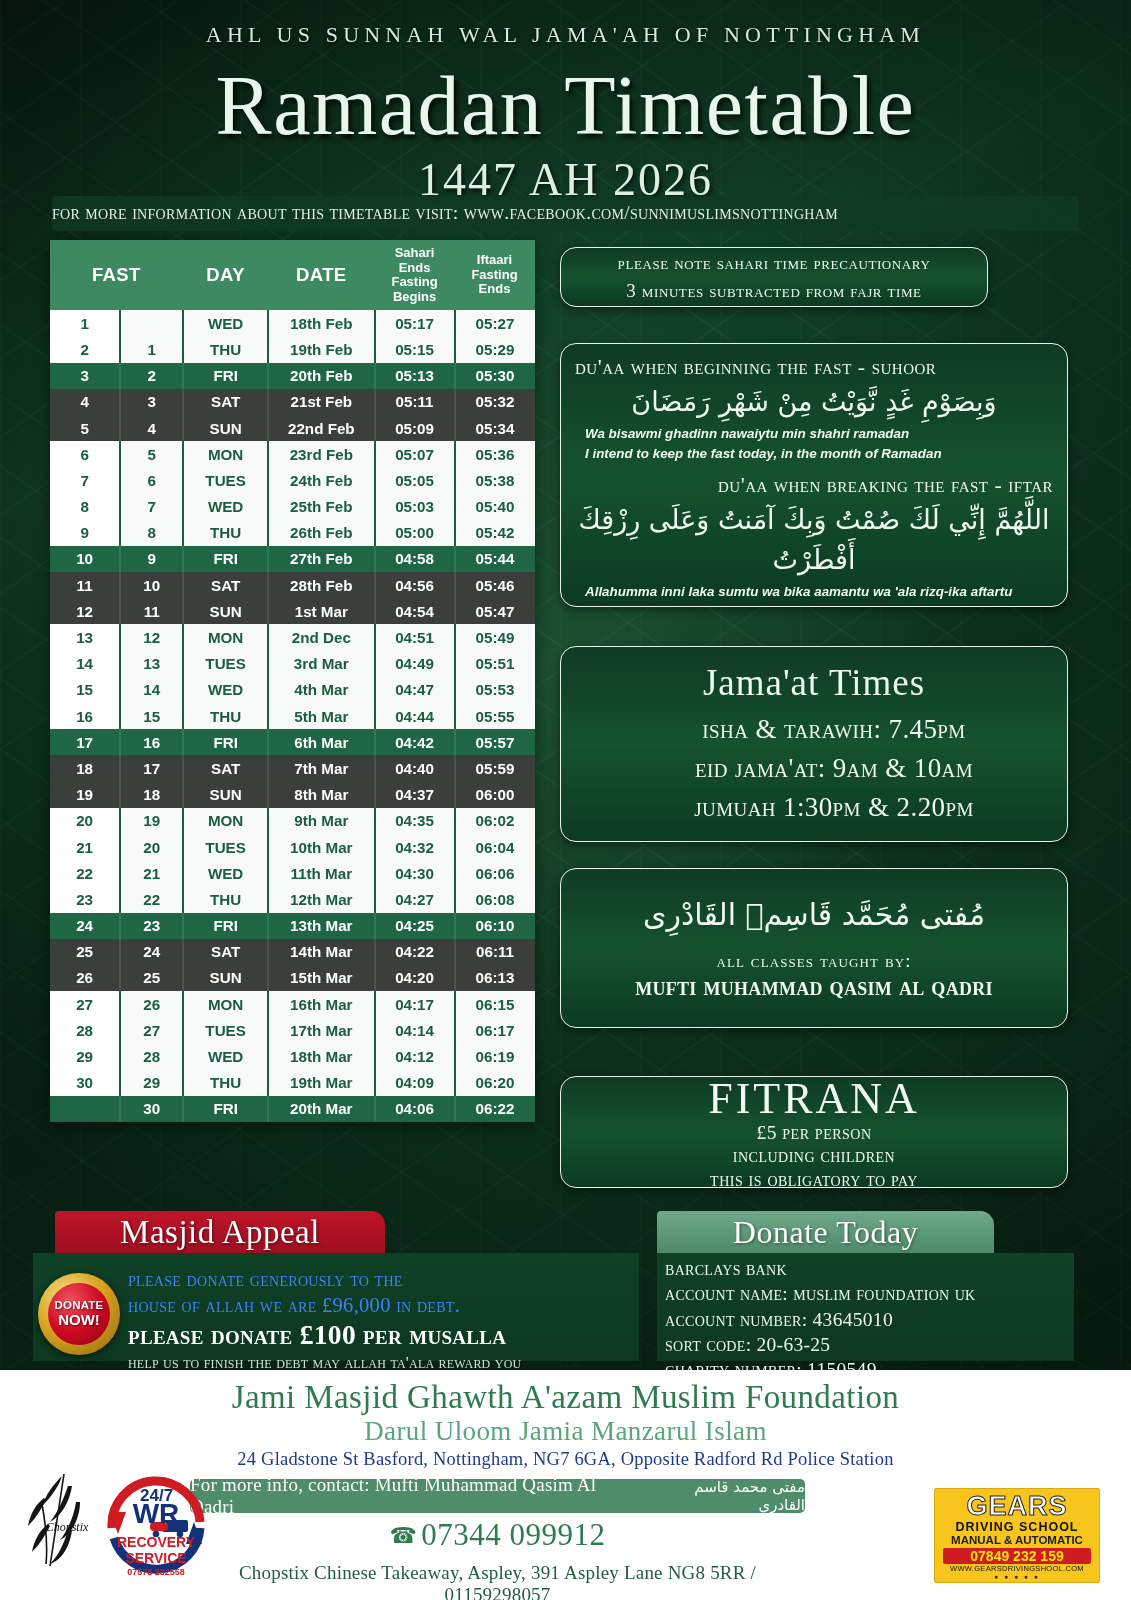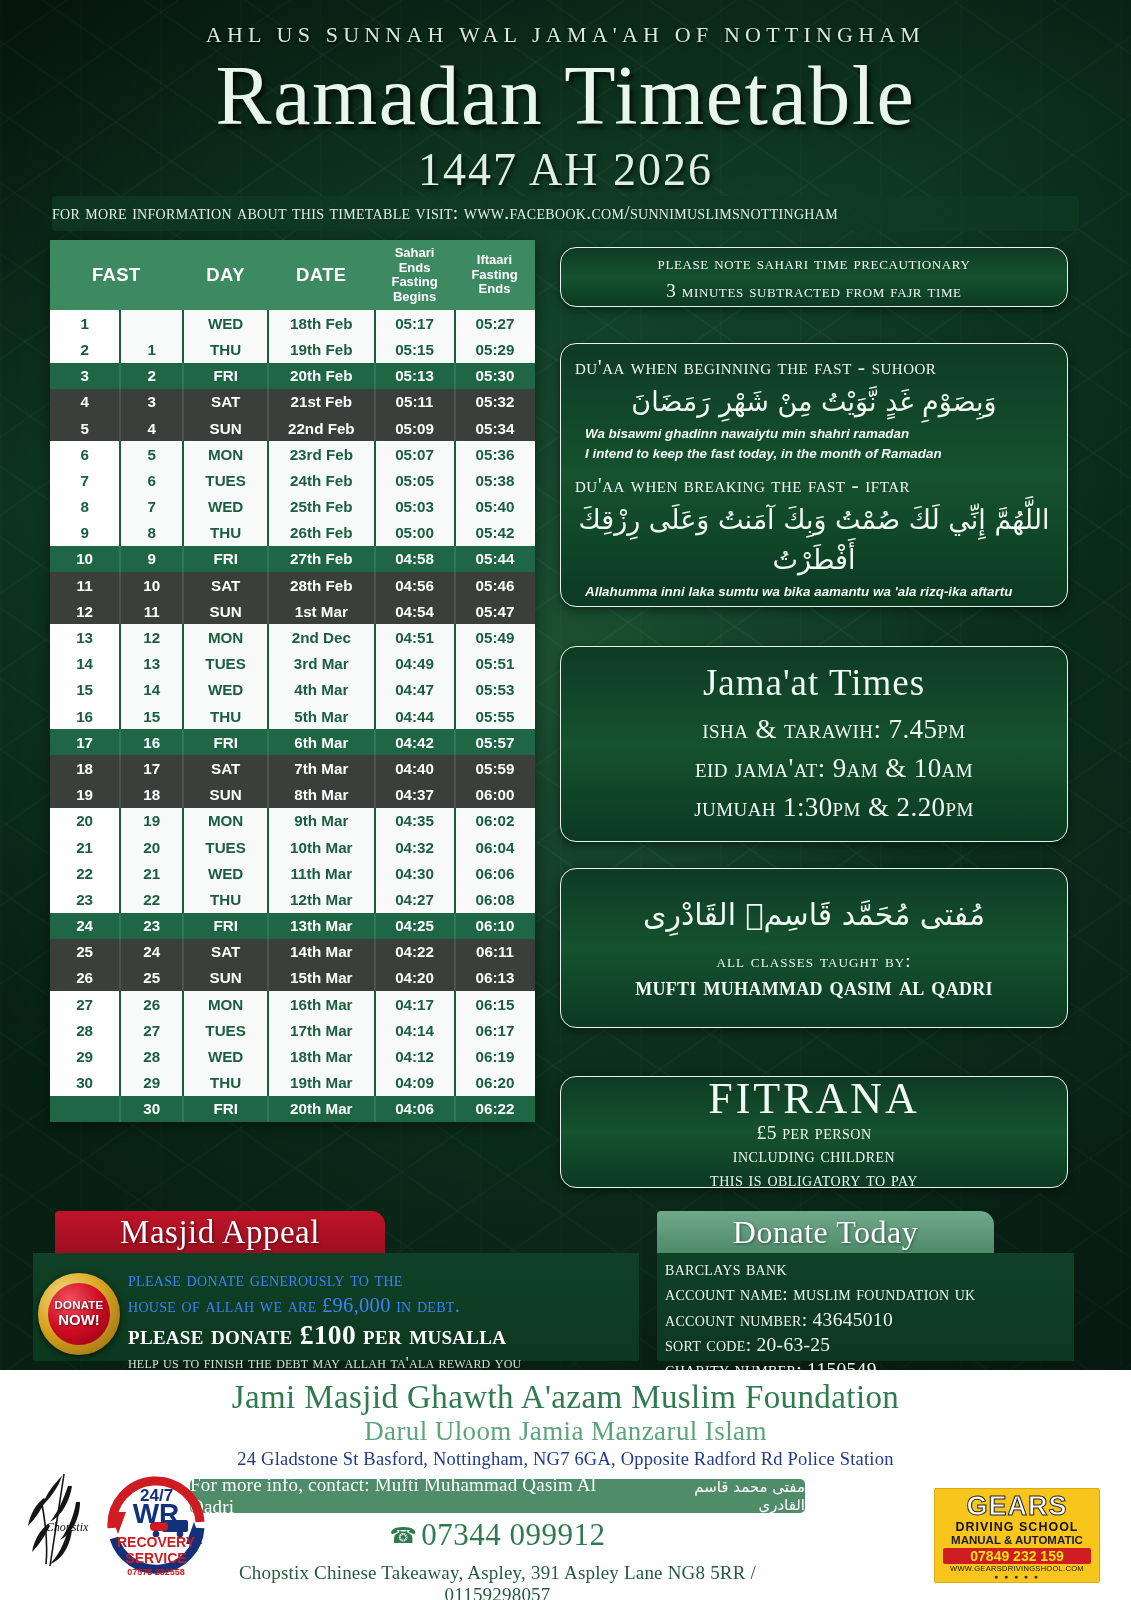--- a/index.html
+++ b/index.html
@@ -38,21 +38,21 @@
     margin-top: 22px;
     font-size: 22px;
     letter-spacing: 5.2px;
     color: #d7e8dc;
     font-variant: small-caps;
     text-transform: uppercase;
     font-weight: 400;
     text-shadow: 0 1px 3px rgba(0,0,0,0.8);
   }
   .main-title {
-    margin-top: 8px;
+    margin-top: 18px;
     font-size: 84px;
     line-height: 0.96;
     color: #e9f6ec;
     letter-spacing: 1.5px;
     font-weight: 400;
     text-shadow: 3px 4px 5px rgba(0,0,0,0.75);
   }
   .sub-title {
     margin-top: 6px;
     font-size: 46px;
@@ -112,21 +112,21 @@
   .panel {
     position:absolute;
     border:1.6px solid #e8f3ea;
     border-radius: 16px;
     background: linear-gradient(180deg, #0e3b23 0%, #15522f 50%, #0b3a21 100%);
     box-shadow: 0 3px 10px rgba(0,0,0,0.45);
     color:#f1faf2;
     text-align:center;
     overflow:hidden;
   }
-  .p-note   { left:560px; top:247px; width:508px; height:60px;
+  .p-note   { left:560px; top:247px; width:428px; height:60px;
               display:flex; flex-direction:column; justify-content:center; }
   .p-duaa   { left:560px; top:343px; width:508px; height:264px; text-align:left; padding:8px 14px 6px; }
   .p-jamaat { left:560px; top:646px; width:508px; height:196px;
               display:flex; flex-direction:column; justify-content:center; }
   .p-mufti  { left:560px; top:868px; width:508px; height:160px;
               display:flex; flex-direction:column; justify-content:center; }
   .p-fitrana{ left:560px; top:1076px; width:508px; height:112px;
               display:flex; flex-direction:column; justify-content:center; padding-top:4px;}
 
   .note-line { font-size:19px; letter-spacing:0.6px; line-height:1.45;
@@ -134,21 +134,21 @@
 
   .duaa-head { font-size:22px; letter-spacing:0.5px; font-variant: small-caps;
                text-transform: lowercase; margin-top:2px; }
   .duaa-arabic { text-align:center; font-size:27px; direction:rtl; margin:2px 0 1px;
                  font-family:"DejaVu Sans", sans-serif; line-height:1.5; }
   .duaa-trans { font-family:"Liberation Sans", sans-serif; font-style:italic;
                 font-weight:bold; font-size:13.4px; padding-left:10px; line-height:1.5; }
   .duaa-mean  { font-family:"Liberation Sans", sans-serif; font-style:italic;
                 font-weight:bold; font-size:13.4px; padding-left:10px; line-height:1.5; }
   .duaa-mean.small { font-size:12.4px; }
-  .duaa-head.second { margin-top:8px; }
+  .duaa-head.second { margin-top:8px;text-align:right; }
 
   .jamaat-title { font-size:37px; letter-spacing:1px; margin-bottom:6px; }
   .jamaat-line  { font-size:27px; letter-spacing:0.4px; line-height:1.45;
                   font-variant: small-caps; text-transform: lowercase; padding-left: 40px; }
 
   .mufti-arabic { font-size:30px; font-family:"DejaVu Sans", sans-serif; direction:rtl;
                   line-height:1.4; margin-bottom:14px;}
   .mufti-sub    { font-size:19px; letter-spacing:1.1px; font-variant: small-caps;
                   text-transform: lowercase; }
   .mufti-name   { font-size:26px; letter-spacing:0.3px; font-weight:bold;

